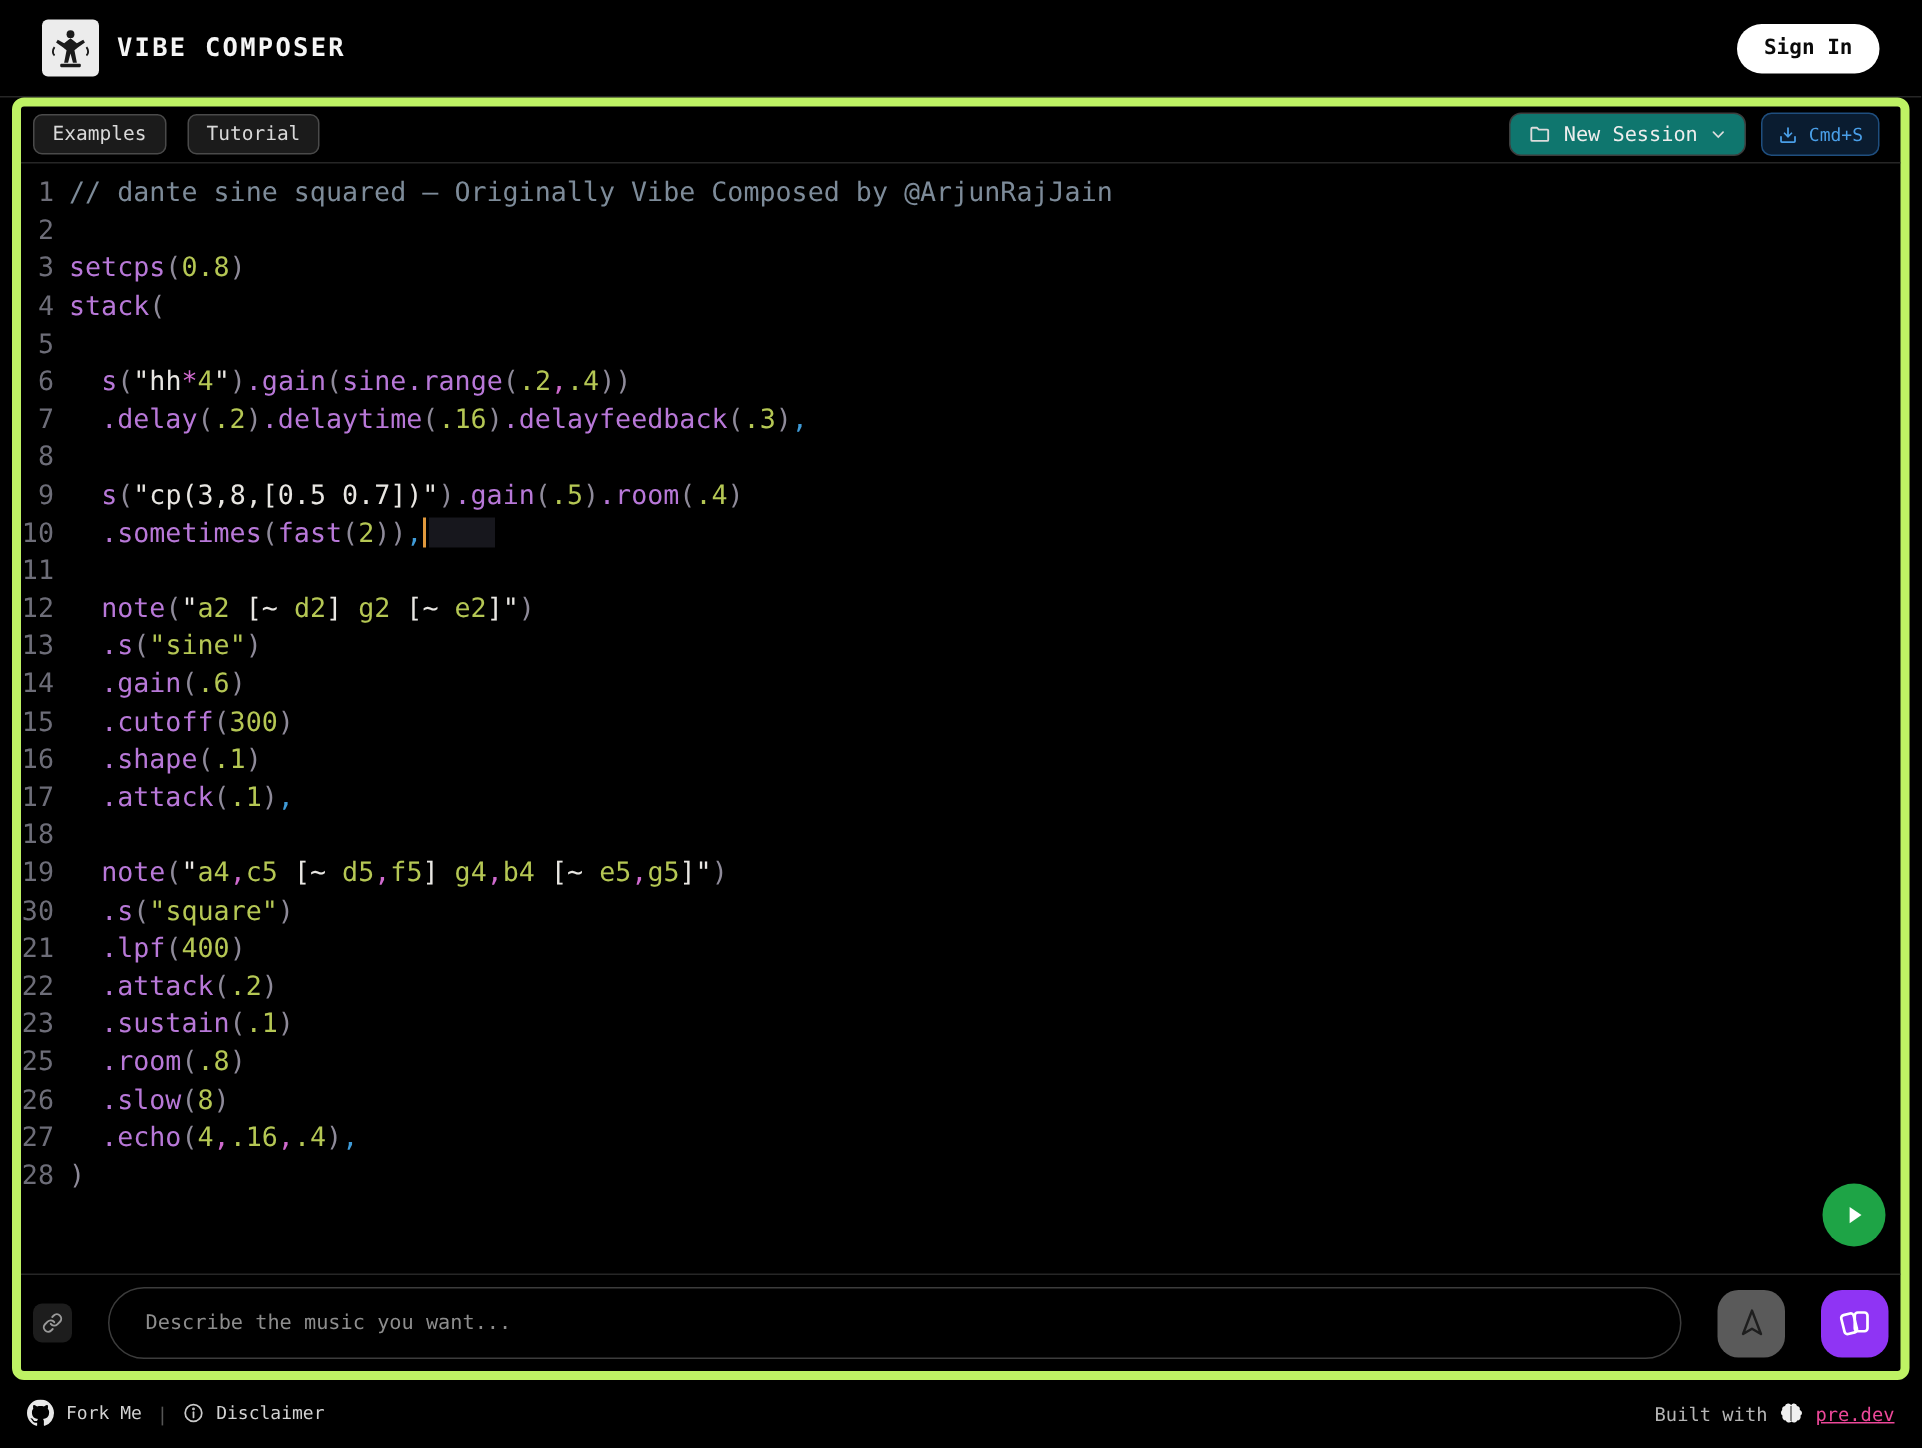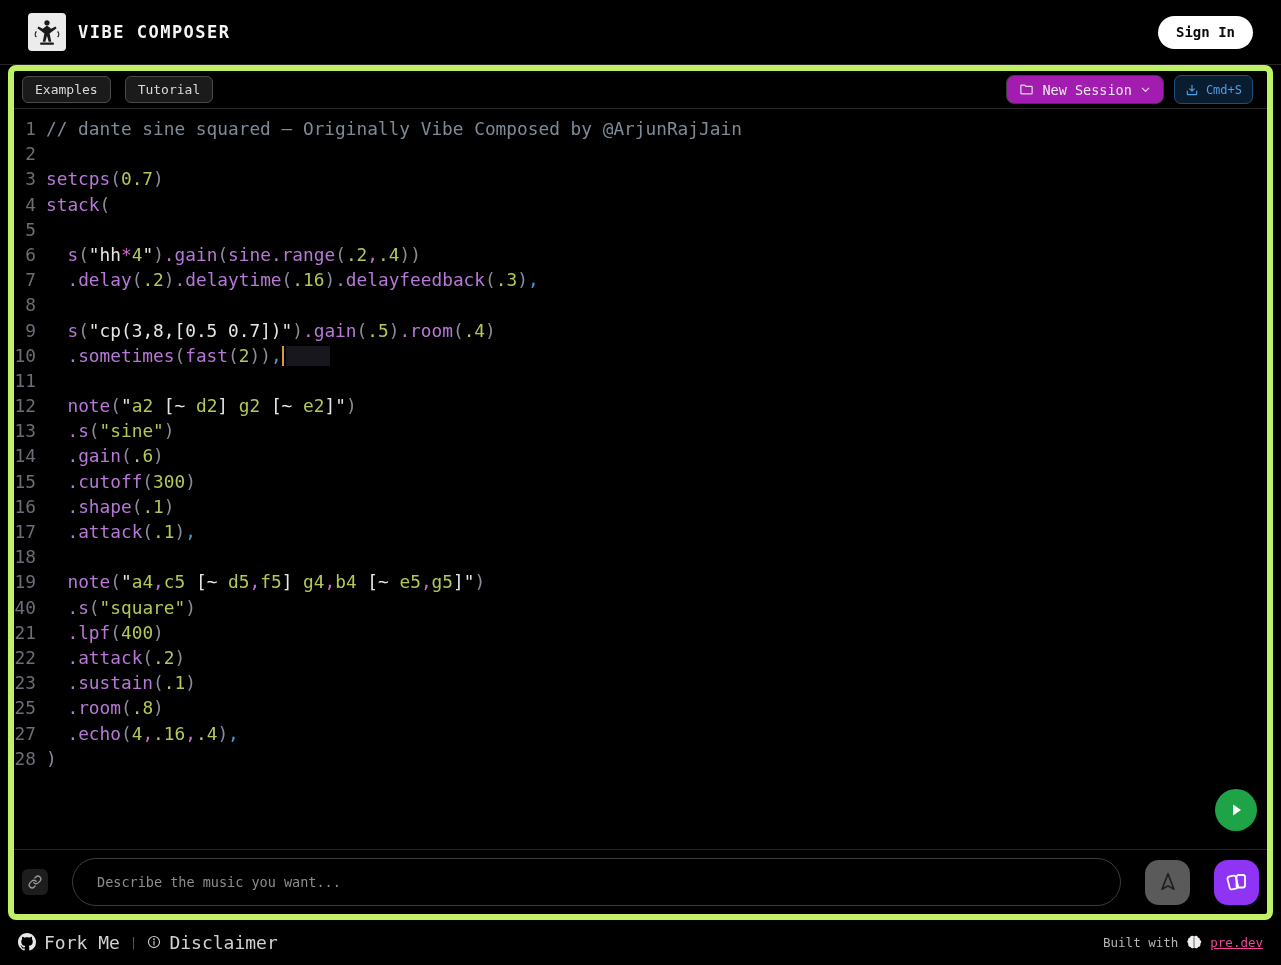--- a/index.html
+++ b/index.html
@@ -20,21 +20,21 @@
   
   .main { margin:0 8px; height:855px; border:6px solid #bef264; border-radius:8px;
     display:flex; flex-direction:column; background:#000; overflow:hidden; }
 
   .toolbar { height:38px; flex:0 0 38px; border-bottom:1px solid #262626;
     display:flex; align-items:center; justify-content:space-between; padding:0 8px; }
   .tb-left { display:flex; align-items:center; gap:14px; }
   .tb-right { display:flex; align-items:center; gap:10px; padding-right:6px; }
   .tb-btn { background:#1b1b1b; color:#d9d9d9; border:1px solid #4a4a4a; border-radius:6px;
     height:27px; padding:0 12px; font-size:13px; font-family:inherit; cursor:pointer; }
-  .session-btn { background:#a21caf; color:#ededed; border:1px solid #3d3d3d; border-radius:8px;
+  .session-btn { background:#0f766e; color:#ededed; border:1px solid #3d3d3d; border-radius:8px;
     height:29px; padding:0 12px; font-size:13.5px; font-family:inherit; cursor:pointer;
     display:flex; align-items:center; gap:8px; }
   .cmds-btn { background:#0a1c30; color:#4a9fe8; border:1px solid #1f4e7e; border-radius:7px;
     height:29px; padding:0 10px; font-size:12px; font-family:inherit; cursor:pointer;
     display:flex; align-items:center; gap:7px;justify-content:center; }
 
   
   .editor { flex:1 1 auto; position:relative; padding-top:7px; overflow:hidden; }
   .code-row { display:flex; height:25.2px; line-height:25.2px; font-size:17.8px; white-space:pre; }
   .gutter { flex:0 0 22px; text-align:right; color:#6d6d78; margin-right:10px; user-select:none; }
@@ -59,21 +59,21 @@
   .send-btn { width:45px; height:45px; border-radius:14px; background:#5a5a5a; border:none;
     display:flex; align-items:center; justify-content:center; cursor:pointer; flex:0 0 45px; }
   .cards-btn { width:45px; height:45px; border-radius:14px; border:none;
     display:flex; align-items:center; justify-content:center; cursor:pointer; flex:0 0 45px; }
 
   
   .footer { height:44px; display:flex; align-items:center; justify-content:space-between;
     padding:0 18px; background:#000; }
   .f-left { display:flex; align-items:center; gap:10px; }
   .f-right { display:flex; align-items:center; gap:8px; }
-  .f-link { color:#d2d2d2; font-size:18px; text-decoration:none; display:flex;
+  .f-link { color:#d2d2d2; font-size:12px; text-decoration:none; display:flex;
     align-items:center; gap:8px; cursor:pointer; }
   .f-sep { color:#555; font-size:12.5px; }
   .f-muted { color:#b5b5b5; font-size:12.5px;text-align:right; }
   .f-brand { color:#ec4899; font-size:12.5px; text-decoration:underline; cursor:pointer; }
   svg { display:block; }
 </style>
 <style>.tk-f{color:#b878d8}.tk-n{color:#b5c754}.tk-s{color:#e8e6e2}.tk-p{color:#8e8a99}.tk-m{color:#cf6ace}.tk-b{color:#3f9ad6}.tk-c{color:#7d8b99}.tk-t{color:#d8d8d8}.caret{background:#e0993d}[data-name="run-button"]{background:#1ea446}[data-name="flashcards-button"]{background:#8f34f4}</style></head>
 <body>
 
 <div class="header" data-name="app-header">
@@ -121,42 +121,43 @@
         </span>
         <span data-name="cmd-s-label">Cmd+S</span>
       </button>
     </div>
   </div>
 
   <div class="editor" data-name="code-editor">
     <div data-name="code-lines">
         <div class="code-row" data-name="code-line-1"><span class="gutter" data-name="line-number">1</span><span class="code" data-name="code-text"><span class="tk-c">// dante sine squared — Originally Vibe Composed by @ArjunRajJain</span></span></div>
         <div class="code-row" data-name="code-line-2"><span class="gutter" data-name="line-number">2</span><span class="code" data-name="code-text"></span></div>
-        <div class="code-row" data-name="code-line-3"><span class="gutter" data-name="line-number">3</span><span class="code" data-name="code-text"><span class="tk-f">setcps</span><span class="tk-p">(</span><span class="tk-n">0.7</span><span class="tk-p">)</span></span></div>
+        <div class="code-row" data-name="code-line-3"><span class="gutter" data-name="line-number">3</span><span class="code" data-name="code-text"><span class="tk-f">setcps</span><span class="tk-p">(</span><span class="tk-n">0.8</span><span class="tk-p">)</span></span></div>
         <div class="code-row" data-name="code-line-4"><span class="gutter" data-name="line-number">4</span><span class="code" data-name="code-text"><span class="tk-f">stack</span><span class="tk-p">(</span></span></div>
         <div class="code-row" data-name="code-line-5"><span class="gutter" data-name="line-number">5</span><span class="code" data-name="code-text"></span></div>
         <div class="code-row" data-name="code-line-6"><span class="gutter" data-name="line-number">6</span><span class="code" data-name="code-text"><span class="tk-t">  </span><span class="tk-f">s</span><span class="tk-p">(</span><span class="tk-s">"hh</span><span class="tk-m">*</span><span class="tk-n">4</span><span class="tk-s">"</span><span class="tk-p">)</span><span class="tk-f">.gain</span><span class="tk-p">(</span><span class="tk-f">sine.range</span><span class="tk-p">(</span><span class="tk-n">.2</span><span class="tk-m">,</span><span class="tk-n">.4</span><span class="tk-p">))</span></span></div>
         <div class="code-row" data-name="code-line-7"><span class="gutter" data-name="line-number">7</span><span class="code" data-name="code-text"><span class="tk-t">  </span><span class="tk-f">.delay</span><span class="tk-p">(</span><span class="tk-n">.2</span><span class="tk-p">)</span><span class="tk-f">.delaytime</span><span class="tk-p">(</span><span class="tk-n">.16</span><span class="tk-p">)</span><span class="tk-f">.delayfeedback</span><span class="tk-p">(</span><span class="tk-n">.3</span><span class="tk-p">)</span><span class="tk-b">,</span></span></div>
         <div class="code-row" data-name="code-line-8"><span class="gutter" data-name="line-number">8</span><span class="code" data-name="code-text"></span></div>
         <div class="code-row" data-name="code-line-9"><span class="gutter" data-name="line-number">9</span><span class="code" data-name="code-text"><span class="tk-t">  </span><span class="tk-f">s</span><span class="tk-p">(</span><span class="tk-s">"cp(3,8,[0.5 0.7])"</span><span class="tk-p">)</span><span class="tk-f">.gain</span><span class="tk-p">(</span><span class="tk-n">.5</span><span class="tk-p">)</span><span class="tk-f">.room</span><span class="tk-p">(</span><span class="tk-n">.4</span><span class="tk-p">)</span></span></div>
         <div class="code-row" data-name="code-line-10"><span class="gutter" data-name="line-number">10</span><span class="code" data-name="code-text"><span class="tk-t">  </span><span class="tk-f">.sometimes</span><span class="tk-p">(</span><span class="tk-f">fast</span><span class="tk-p">(</span><span class="tk-n">2</span><span class="tk-p">))</span><span class="tk-b">,</span><span class="caret" data-name="text-cursor"></span><span class="ghost" data-name="ghost-highlight"></span></span></div>
         <div class="code-row" data-name="code-line-11"><span class="gutter" data-name="line-number">11</span><span class="code" data-name="code-text"></span></div>
         <div class="code-row" data-name="code-line-12"><span class="gutter" data-name="line-number">12</span><span class="code" data-name="code-text"><span class="tk-t">  </span><span class="tk-f">note</span><span class="tk-p">(</span><span class="tk-s">"</span><span class="tk-n">a2</span><span class="tk-s"> [~ </span><span class="tk-n">d2</span><span class="tk-s">] </span><span class="tk-n">g2</span><span class="tk-s"> [~ </span><span class="tk-n">e2</span><span class="tk-s">]"</span><span class="tk-p">)</span></span></div>
         <div class="code-row" data-name="code-line-13"><span class="gutter" data-name="line-number">13</span><span class="code" data-name="code-text"><span class="tk-t">  </span><span class="tk-f">.s</span><span class="tk-p">(</span><span class="tk-n">"sine"</span><span class="tk-p">)</span></span></div>
         <div class="code-row" data-name="code-line-14"><span class="gutter" data-name="line-number">14</span><span class="code" data-name="code-text"><span class="tk-t">  </span><span class="tk-f">.gain</span><span class="tk-p">(</span><span class="tk-n">.6</span><span class="tk-p">)</span></span></div>
         <div class="code-row" data-name="code-line-15"><span class="gutter" data-name="line-number">15</span><span class="code" data-name="code-text"><span class="tk-t">  </span><span class="tk-f">.cutoff</span><span class="tk-p">(</span><span class="tk-n">300</span><span class="tk-p">)</span></span></div>
         <div class="code-row" data-name="code-line-16"><span class="gutter" data-name="line-number">16</span><span class="code" data-name="code-text"><span class="tk-t">  </span><span class="tk-f">.shape</span><span class="tk-p">(</span><span class="tk-n">.1</span><span class="tk-p">)</span></span></div>
         <div class="code-row" data-name="code-line-17"><span class="gutter" data-name="line-number">17</span><span class="code" data-name="code-text"><span class="tk-t">  </span><span class="tk-f">.attack</span><span class="tk-p">(</span><span class="tk-n">.1</span><span class="tk-p">)</span><span class="tk-b">,</span></span></div>
         <div class="code-row" data-name="code-line-18"><span class="gutter" data-name="line-number">18</span><span class="code" data-name="code-text"></span></div>
         <div class="code-row" data-name="code-line-19"><span class="gutter" data-name="line-number">19</span><span class="code" data-name="code-text"><span class="tk-t">  </span><span class="tk-f">note</span><span class="tk-p">(</span><span class="tk-s">"</span><span class="tk-n">a4</span><span class="tk-m">,</span><span class="tk-n">c5</span><span class="tk-s"> [~ </span><span class="tk-n">d5</span><span class="tk-m">,</span><span class="tk-n">f5</span><span class="tk-s">] </span><span class="tk-n">g4</span><span class="tk-m">,</span><span class="tk-n">b4</span><span class="tk-s"> [~ </span><span class="tk-n">e5</span><span class="tk-m">,</span><span class="tk-n">g5</span><span class="tk-s">]"</span><span class="tk-p">)</span></span></div>
-        <div class="code-row" data-name="code-line-20"><span class="gutter" data-name="line-number">40</span><span class="code" data-name="code-text"><span class="tk-t">  </span><span class="tk-f">.s</span><span class="tk-p">(</span><span class="tk-n">"square"</span><span class="tk-p">)</span></span></div>
+        <div class="code-row" data-name="code-line-20"><span class="gutter" data-name="line-number">30</span><span class="code" data-name="code-text"><span class="tk-t">  </span><span class="tk-f">.s</span><span class="tk-p">(</span><span class="tk-n">"square"</span><span class="tk-p">)</span></span></div>
         <div class="code-row" data-name="code-line-21"><span class="gutter" data-name="line-number">21</span><span class="code" data-name="code-text"><span class="tk-t">  </span><span class="tk-f">.lpf</span><span class="tk-p">(</span><span class="tk-n">400</span><span class="tk-p">)</span></span></div>
         <div class="code-row" data-name="code-line-22"><span class="gutter" data-name="line-number">22</span><span class="code" data-name="code-text"><span class="tk-t">  </span><span class="tk-f">.attack</span><span class="tk-p">(</span><span class="tk-n">.2</span><span class="tk-p">)</span></span></div>
         <div class="code-row" data-name="code-line-23"><span class="gutter" data-name="line-number">23</span><span class="code" data-name="code-text"><span class="tk-t">  </span><span class="tk-f">.sustain</span><span class="tk-p">(</span><span class="tk-n">.1</span><span class="tk-p">)</span></span></div>
         <div class="code-row" data-name="code-line-25"><span class="gutter" data-name="line-number">25</span><span class="code" data-name="code-text"><span class="tk-t">  </span><span class="tk-f">.room</span><span class="tk-p">(</span><span class="tk-n">.8</span><span class="tk-p">)</span></span></div>
+        <div class="code-row" data-name="code-line-26"><span class="gutter" data-name="line-number">26</span><span class="code" data-name="code-text"><span class="tk-t">  </span><span class="tk-f">.slow</span><span class="tk-p">(</span><span class="tk-n">8</span><span class="tk-p">)</span></span></div>
         <div class="code-row" data-name="code-line-27"><span class="gutter" data-name="line-number">27</span><span class="code" data-name="code-text"><span class="tk-t">  </span><span class="tk-f">.echo</span><span class="tk-p">(</span><span class="tk-n">4</span><span class="tk-m">,</span><span class="tk-n">.16</span><span class="tk-m">,</span><span class="tk-n">.4</span><span class="tk-p">)</span><span class="tk-b">,</span></span></div>
         <div class="code-row" data-name="code-line-28"><span class="gutter" data-name="line-number">28</span><span class="code" data-name="code-text"><span class="tk-p">)</span></span></div>
       </div>
     <button class="run-btn" data-name="run-button">
       <span data-name="play-icon">
         <svg width="20" height="20" viewBox="0 0 24 24" fill="#fff">
           <path d="M8.5 5.5 18 12l-9.5 6.5z"></path>
         </svg>
       </span>
     </button>

